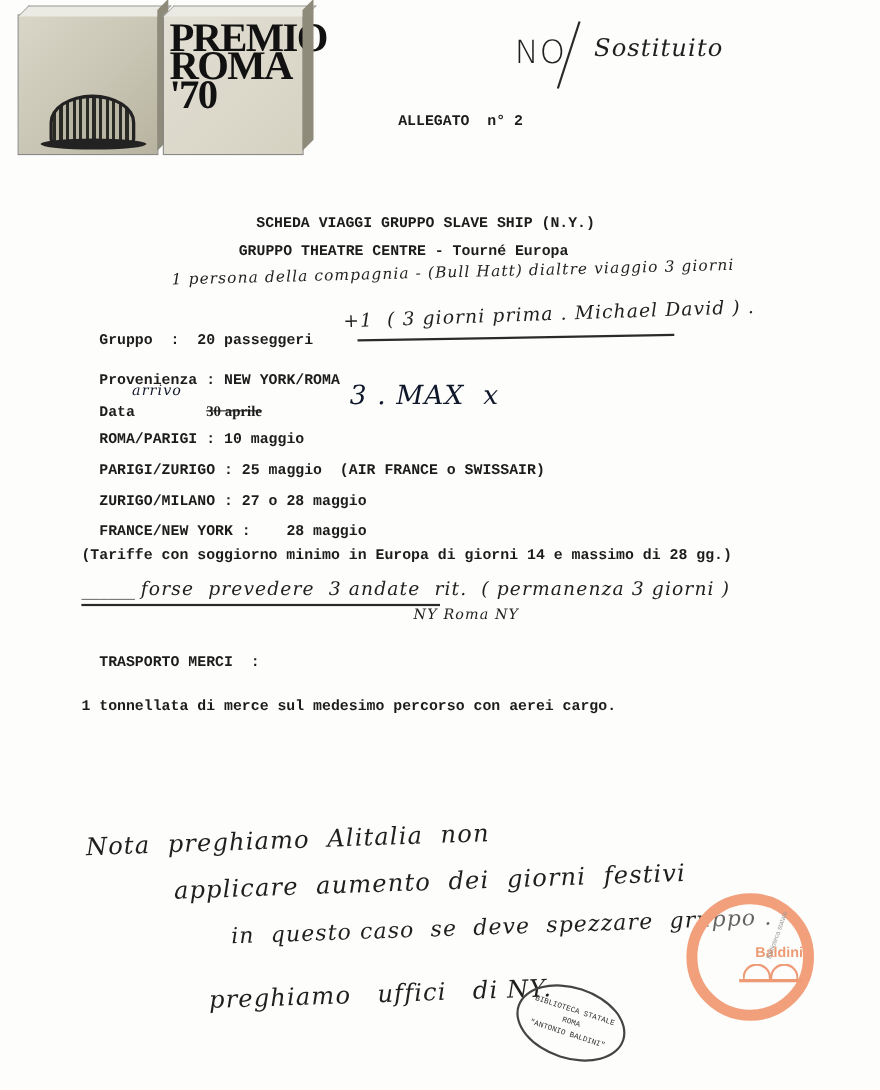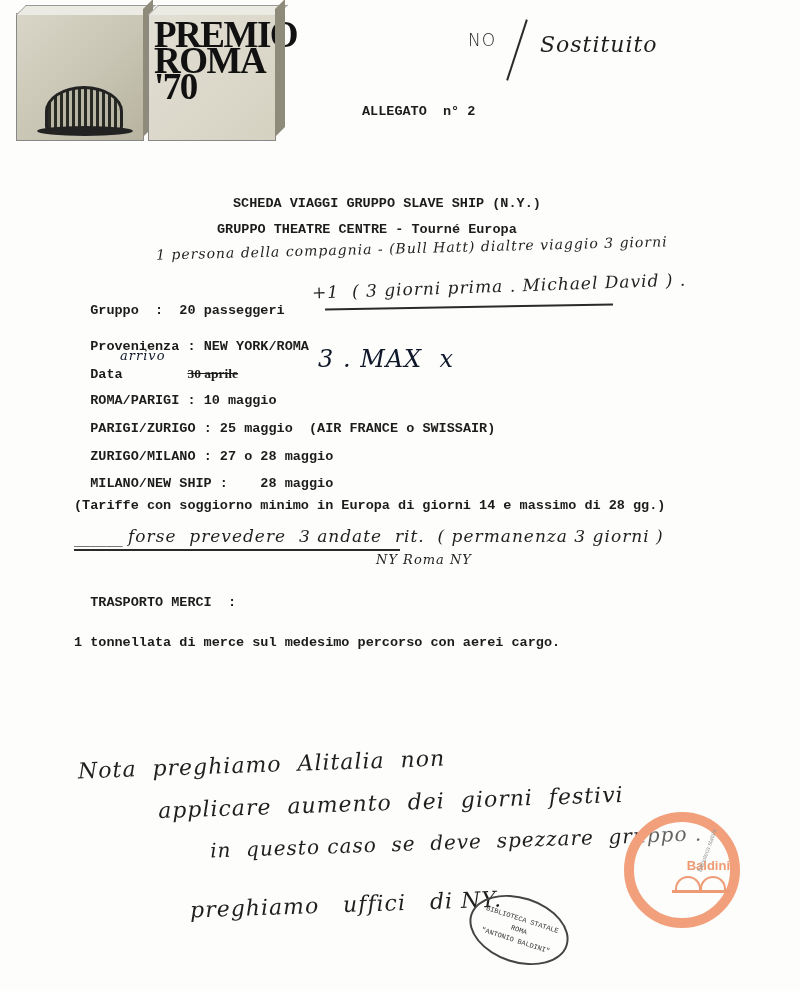--- a/index.html
+++ b/index.html
@@ -51,21 +51,21 @@
     <div class="colosseum"></div>
     <div class="colosseum-base"></div>
   </div>
   <div class="cube cube-right">
     <div class="logo-text">PREMIO
 ROMA
 '70</div>
   </div>
 </div>
 
-<div class="abs hand" style="left:468px; top:30px; font-size:17px; font-style:normal; font-family:'DejaVu Sans',sans-serif; font-weight:300;">NO</div>
+<div class="abs hand" style="left:468px; top:30px; font-size:29px; font-style:normal; font-family:'DejaVu Sans',sans-serif; font-weight:300;">NO</div>
 <div class="line" style="left:516px; top:18px; width:2px; height:64px; transform:rotate(18deg);"></div>
 <div class="abs hand" style="left:540px; top:32px; font-size:22px;">Sostituito</div>
 
 <div class="abs typed u" style="left:362px; top:104px;">ALLEGATO  n° 2</div>
 
 <div class="abs typed u" style="left:233px; top:196px;">SCHEDA VIAGGI GRUPPO SLAVE SHIP (N.Y.)</div>
 <div class="abs typed" style="left:217px; top:222px;">GRUPPO THEATRE CENTRE - Tourné Europa</div>
 
 <div class="abs hand" style="left:156px; top:240px; font-size:14px; transform:rotate(-1.5deg);">1 persona della compagnia - (Bull Hatt) dialtre viaggio 3 giorni</div>
 
@@ -88,21 +88,21 @@
 <div class="abs typed" style="left:74px; top:378px;">
   <span>ROMA/PARIGI</span><span> : </span><span>10 maggio</span>
 </div>
 <div class="abs typed" style="left:74px; top:406px;">
   <span>PARIGI/ZURIGO</span><span> : </span><span>25 maggio  (AIR FRANCE o SWISSAIR)</span>
 </div>
 <div class="abs typed" style="left:74px; top:434px;">
   <span>ZURIGO/MILANO</span><span> : </span><span>27 o 28 maggio</span>
 </div>
 <div class="abs typed" style="left:74px; top:461px;">
-  <span>MILANO/NEW SHIP</span><span> : </span><span>   28 maggio</span>
+  <span>FRANCE/NEW YORK</span><span> : </span><span>   28 maggio</span>
 </div>
 
 <div class="abs typed" style="left:74px; top:498px;">(Tariffe con soggiorno minimo in Europa di giorni 14 e massimo di 28 gg.)</div>
 
 <div class="abs typed" style="left:74px; top:534px; letter-spacing:0;">______</div>
 <div class="abs hand" style="left:128px; top:526px; font-size:17px;">forse  prevedere  3 andate  rit.  ( permanenza 3 giorni )</div>
 <div class="line" style="left:74px; top:549px; width:326px; height:1.5px;"></div>
 <div class="abs hand" style="left:376px; top:552px; font-size:13px;">NY Roma NY</div>
 
 <div class="abs typed" style="left:74px; top:580px;">

